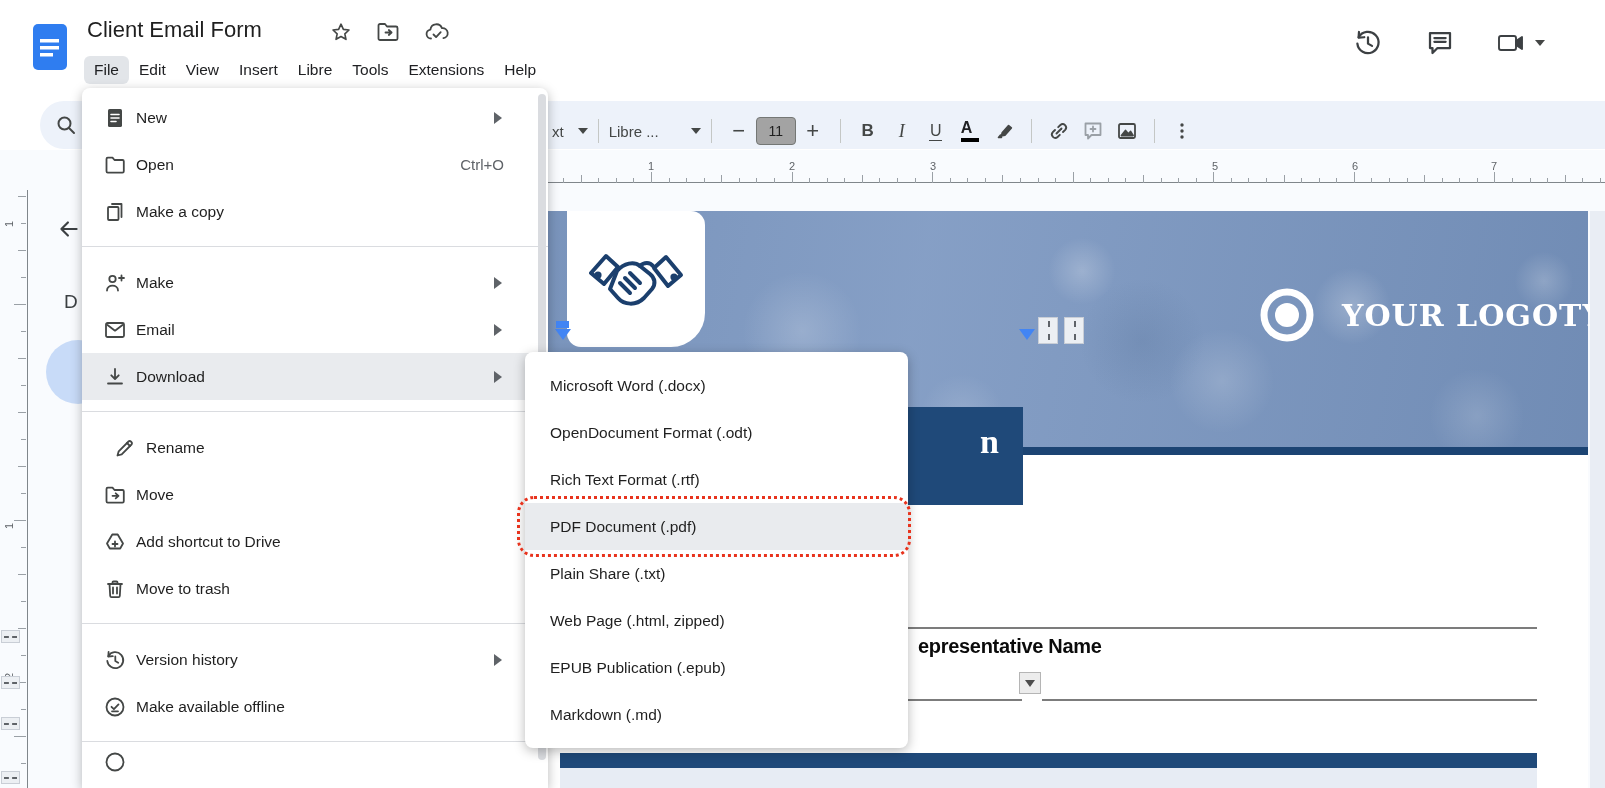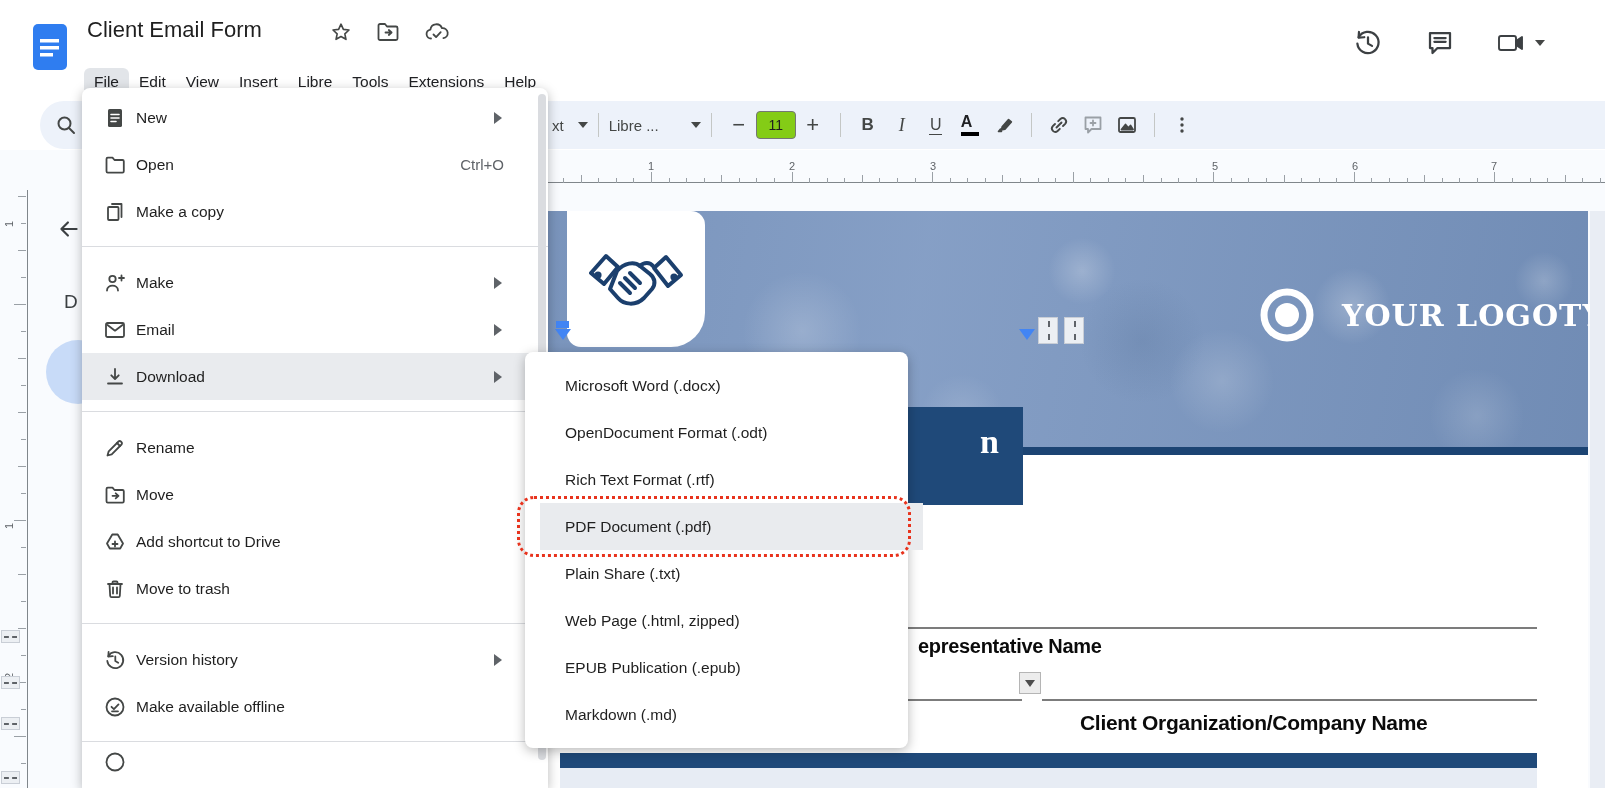--- a/index.html
+++ b/index.html
@@ -10,35 +10,35 @@
   .docs-icon { position:absolute; left:33px; top:24px; width:34px; height:46px;
     background:#2f7df0; border-radius:5px; }
   .docs-icon::before { content:""; position:absolute; left:7px; top:15px; width:19px; height:22px;
     background:
       linear-gradient(#fff,#fff) 0 0/19px 3.5px no-repeat,
       linear-gradient(#fff,#fff) 0 7px/19px 3.5px no-repeat,
       linear-gradient(#fff,#fff) 0 14px/13px 3.5px no-repeat; }
   .doc-title { position:absolute; left:87px; top:17px; font-size:22px; color:#1f1f1f; }
   .title-icons { position:absolute; left:330px; top:21px; display:flex; gap:24px; }
   .title-icons svg { display:block; }
-  .menubar { position:absolute; left:84px; top:68px; display:flex; font-size:15.5px; color:#202124;text-decoration:underline; }
+  .menubar { position:absolute; left:84px; top:56px; display:flex; font-size:15.5px; color:#202124; }
   .menubar .mitem { padding:5px 10px; border-radius:6px; cursor:default; }
   .menubar .mitem.active { background:#e2e5e9; }
   .top-right { position:absolute; right:60px; top:28px; display:flex; gap:42px; align-items:center; }
   .caret { width:0; height:0; border-left:5px solid transparent; border-right:5px solid transparent;
     border-top:6px solid #444746; display:inline-block; }
 
   
   .toolbar { position:absolute; left:40px; top:101px; width:1565px; height:48px;
     background:#edf2fa; border-radius:24px 0 0 24px; display:flex; align-items:center; }
   .tb-abs { position:absolute; top:101px; height:48px; display:flex; align-items:center; gap:0; }
   .tb-sep { width:1px; height:24px; background:#c4c7c5; margin:0 10px; }
   .tb-txt { font-size:15px; color:#444746; }
   .tb-btn { display:flex; align-items:center; justify-content:center; width:34px; height:34px; color:#444746; }
-  .fontsize-box { width:40px; height:28px; border:1px solid #747775; border-radius:4px; background:#84cc16;
+  .fontsize-box { width:40px; height:28px; border:1px solid #747775; border-radius:4px; background:#a3a3a3;
     display:flex; align-items:center; justify-content:center; font-size:14px; color:#1f1f1f; }
   .bold-b { font-weight:bold; font-size:17px; color:#444746; }
   .italic-i { font-family:"Liberation Serif",serif; font-style:italic; font-size:18px; color:#444746; }
   .under-u { font-size:16px; color:#444746; border-bottom:1.5px solid #444746; padding:0 1px; }
   .colorA { font-size:16px; font-weight:bold; color:#202124; line-height:1; }
   .colorA::after { content:""; display:block; width:18px; height:4px; background:#000; margin-top:2px; }
 
   
   .hruler { position:absolute; left:0; top:158px; width:1605px; height:28px; background:transparent; }
   .hruler .base { position:absolute; left:548px; right:0; top:24px; height:1px; background:#80868b; }
@@ -103,21 +103,21 @@
   #download-menu { left:525px; top:352px; width:383px; height:396px; border-radius:8px; }
   .menu-item { position:absolute; left:0; width:100%; height:47px; display:flex; align-items:center;
     font-size:15.5px; color:#1f1f1f; }
   .menu-item.hovered { background:#e9ebee; }
   .menu-item .mi-icon { position:absolute; left:21px; width:24px; height:24px; color:#444746; }
   .menu-item .mi-label { position:absolute; left:54px; }
   .menu-item .mi-shortcut { position:absolute; right:44px; color:#5f6368; font-size:15px; }
   .menu-item .mi-arrow { position:absolute; right:46px; width:0; height:0;
     border-top:6px solid transparent; border-bottom:6px solid transparent; border-left:8px solid #5f6368; }
   .menu-div { position:absolute; left:0; width:100%; height:1px; background:#dadce0; }
-  .sub-item { position:absolute; left:15px; width:100%; height:47px; display:flex; align-items:center; }
+  .sub-item { position:absolute; left:0; width:100%; height:47px; display:flex; align-items:center; }
   .sub-item .mi-label { position:absolute; left:25px; font-size:15.5px; color:#1f1f1f; }
   .sub-item.hovered { background:#e9ebee; }
   .menu-scrollbar { position:absolute; right:2px; top:6px; width:8px; height:666px; background:#dadce0; border-radius:4px; }
   .partial-icon { position:absolute; left:21px; top:662px; width:24px; height:24px; color:#444746; }
 
   .red-annot { position:absolute; left:517px; top:496px; width:394px; height:61px;
     border:3.5px dotted #e8331d; border-radius:17px; z-index:90; }
 
   svg { display:block; }
 </style>
@@ -151,21 +151,20 @@
     </div>
     <div class="title-box">
       <span>n</span>
     </div>
 
     <div class="fline" style="left:478px; top:416px; width:977px;"></div>
     <div class="fieldlabel" style="left:836px; top:424px; font-size:20px;">epresentative Name</div>
     <div class="dd-chip"></div>
     <div class="fline" style="left:478px; top:488px; width:462px;"></div>
     <div class="fline" style="left:960px; top:488px; width:495px;"></div>
-    <div class="fieldlabel" style="left:998px; top:500px; font-size:21px;">Client Organization/Company Name</div>
     <div class="bottom-bar"></div>
     <div class="bottom-strip"></div>
   </div>
   <div class="canvas-right"></div>
 
   <svg class="back-arrow" width="26" height="26" viewBox="0 0 24 24" fill="none" stroke="#3c4043" stroke-width="2" stroke-linecap="round" stroke-linejoin="round">
     <path d="M19 12 H5 M11 6 L5 12 L11 18"></path>
   </svg>
   <div class="panel-letter">D</div>
   <div class="tab-circle"></div>
@@ -213,21 +212,21 @@
       <span class="caret"></span>
     </span>
   </div>
 
   <div class="toolbar">
     <svg style="margin-left:14px" width="24" height="24" viewBox="0 0 24 24" fill="none" stroke="#444746" stroke-width="2" stroke-linecap="round">
       <circle cx="10.5" cy="10.5" r="6"></circle>
         <path d="M15 15 l5 5"></path>
     </svg>
   </div>
-  <div class="tb-abs" style="left:552px;">
+  <div class="tb-abs" style="left:552px;margin-top:6px;">
     <span class="tb-txt">xt</span>
     <span class="caret" style="margin-left:14px;"></span>
     <span class="tb-sep"></span>
     <span class="tb-txt" style="width:72px;">Libre ...</span>
     <span class="caret" style="margin-left:10px;"></span>
     <span class="tb-sep"></span>
     <span class="tb-btn" style="font-size:22px;">−</span>
     <span class="fontsize-box">11</span>
     <span class="tb-btn" style="font-size:22px;">+</span>
     <span class="tb-sep"></span>
@@ -442,21 +441,21 @@
         <div class="menu-item hovered" style="top: 265px;">
           <span class="mi-icon">
             <svg width="24" height="24" viewBox="0 0 24 24" fill="none" stroke="#444746" stroke-width="1.8" stroke-linecap="round" stroke-linejoin="round">
               <path d="M12 4 v9.5 M8.3 10.3 L12 14 l3.7-3.7 M5 18.5 h14"></path>
             </svg>
           </span>
           <span class="mi-label">Download</span>
           <span class="mi-arrow"></span>
         </div>
         <div class="menu-div" style="top: 323px;"></div>
-        <div class="menu-item" style="top: 336px;">
+        <div class="menu-item" style="top: 336px; margin-left: 10px;">
           <span class="mi-icon">
             <svg width="24" height="24" viewBox="0 0 24 24" fill="none" stroke="#444746" stroke-width="1.8" stroke-linecap="round" stroke-linejoin="round">
               <path d="M4.5 19.5 l1.2-4.2 L15.5 5.5 a1.6 1.6 0 0 1 2.3 0 l.7.7 a1.6 1.6 0 0 1 0 2.3 L8.7 18.3 Z"></path>
               <path d="M14 7 l3 3"></path>
             </svg>
           </span>
           <span class="mi-label">Rename</span>
         </div>
         <div class="menu-item" style="top: 383px;">
           <span class="mi-icon">

